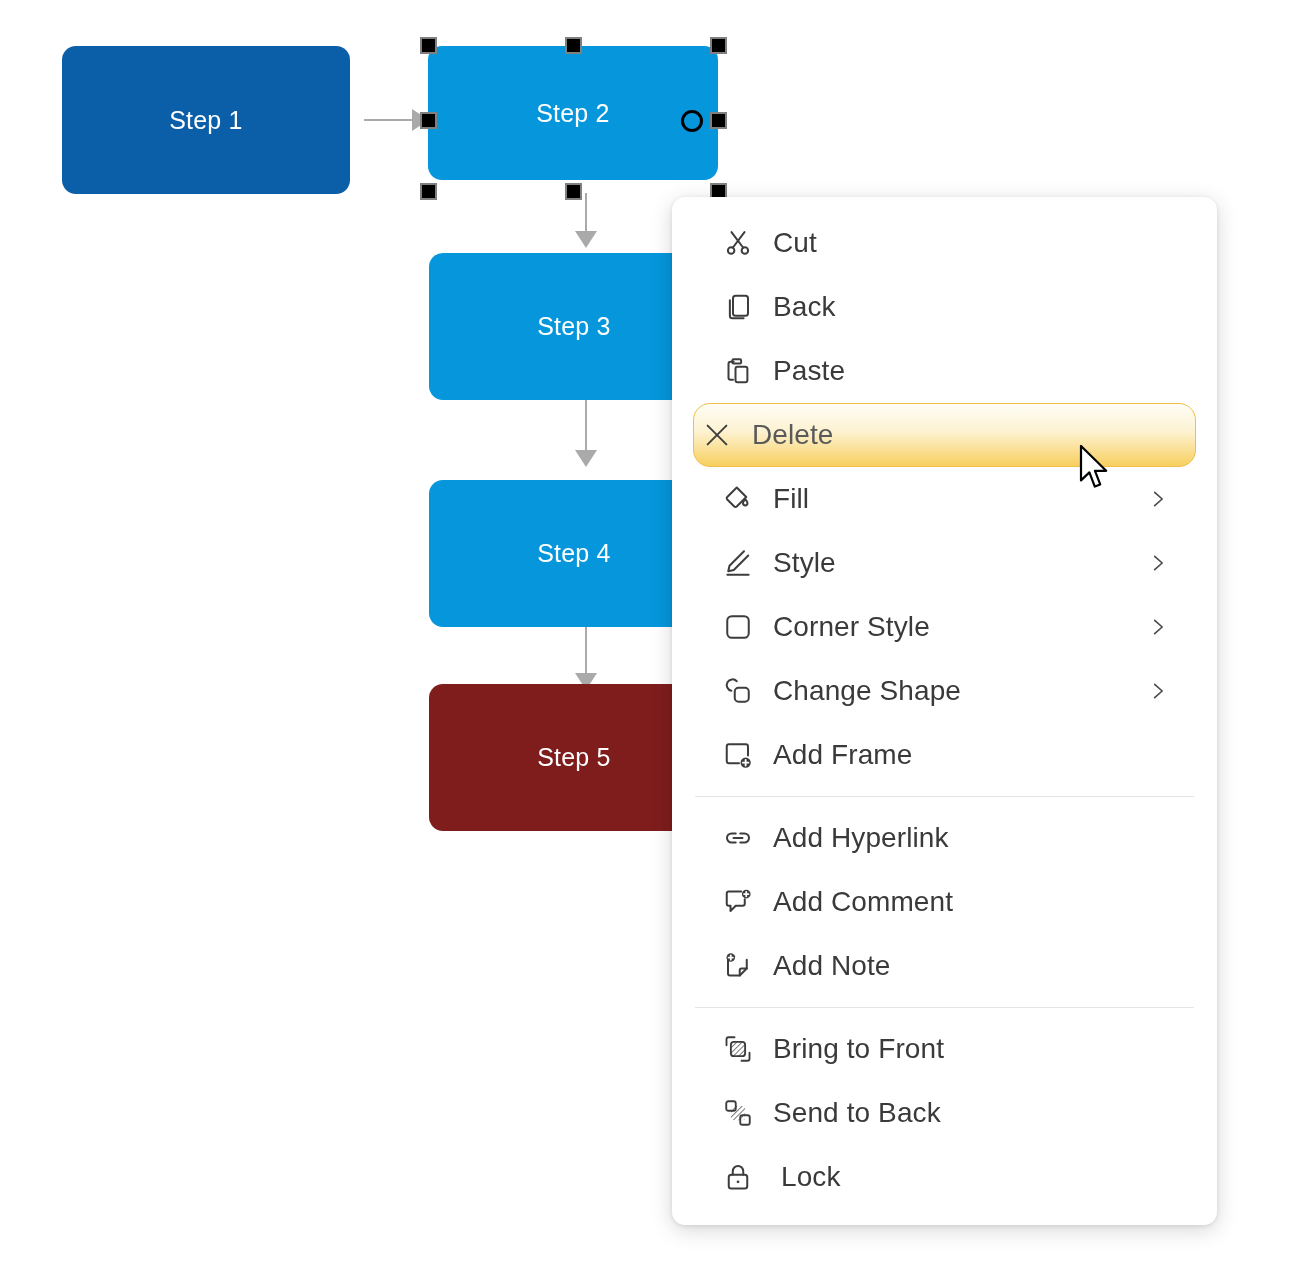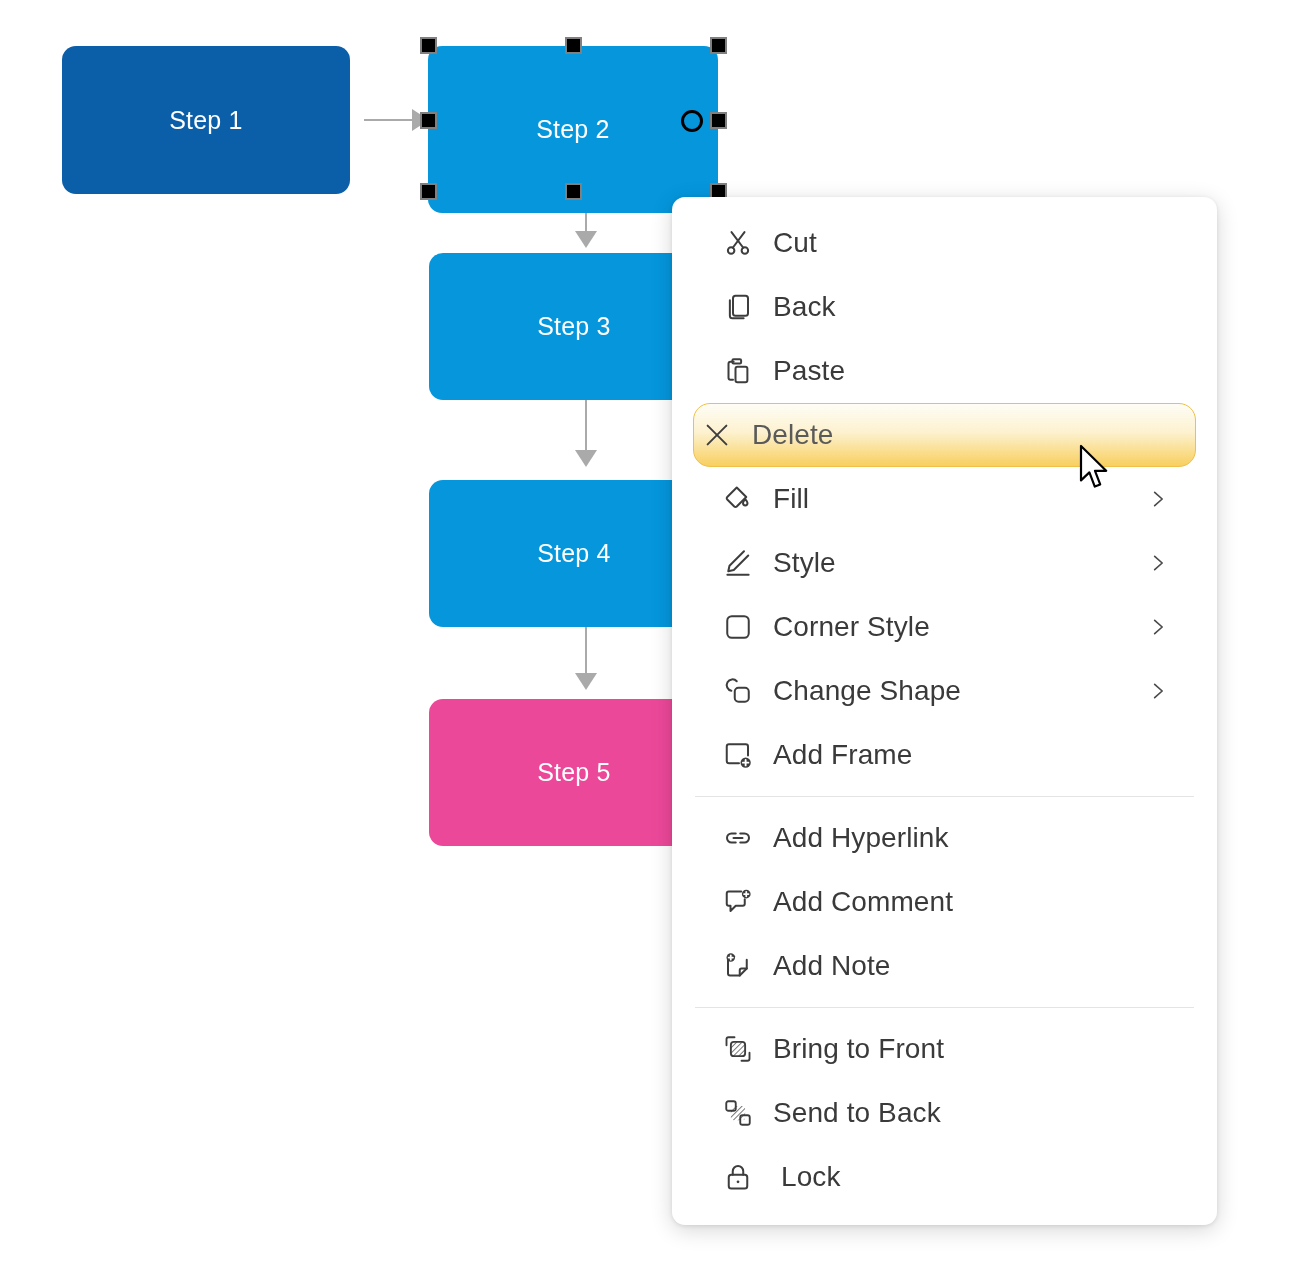--- a/index.html
+++ b/index.html
@@ -32,24 +32,24 @@
     color: #ffffff;
     font-size: 25px;
     font-weight: 400;
     letter-spacing: 0.2px;
     font-family: "Liberation Sans", sans-serif;
     user-select: none;
   }
   .shape-label { pointer-events: none; }
 
   #shape-step1 { left: 62px;  top: 46px;  width: 288px; height: 148px; background: #0B5EA8; }
-  #shape-step2 { left: 428px; top: 46px;  width: 290px; height: 167px; background: #0596DC; }
+  #shape-step2 { left: 428px; top: 46px;  width: 290px; height: 134px; background: #0596DC; }
   #shape-step3 { left: 429px; top: 253px; width: 290px; height: 147px; background: #0596DC; }
   #shape-step4 { left: 429px; top: 480px; width: 290px; height: 147px; background: #0596DC; }
-  #shape-step5 { left: 429px; top: 699px; width: 290px; height: 147px; background: #ec4899; }
+  #shape-step5 { left: 429px; top: 684px; width: 290px; height: 147px; background: #7f1d1d; }
 
   
   .connector {
     position: absolute;
     pointer-events: none;
   }
   .conn-line-h {
     position: absolute;
     height: 2px;
     background: #AAAAAA;

